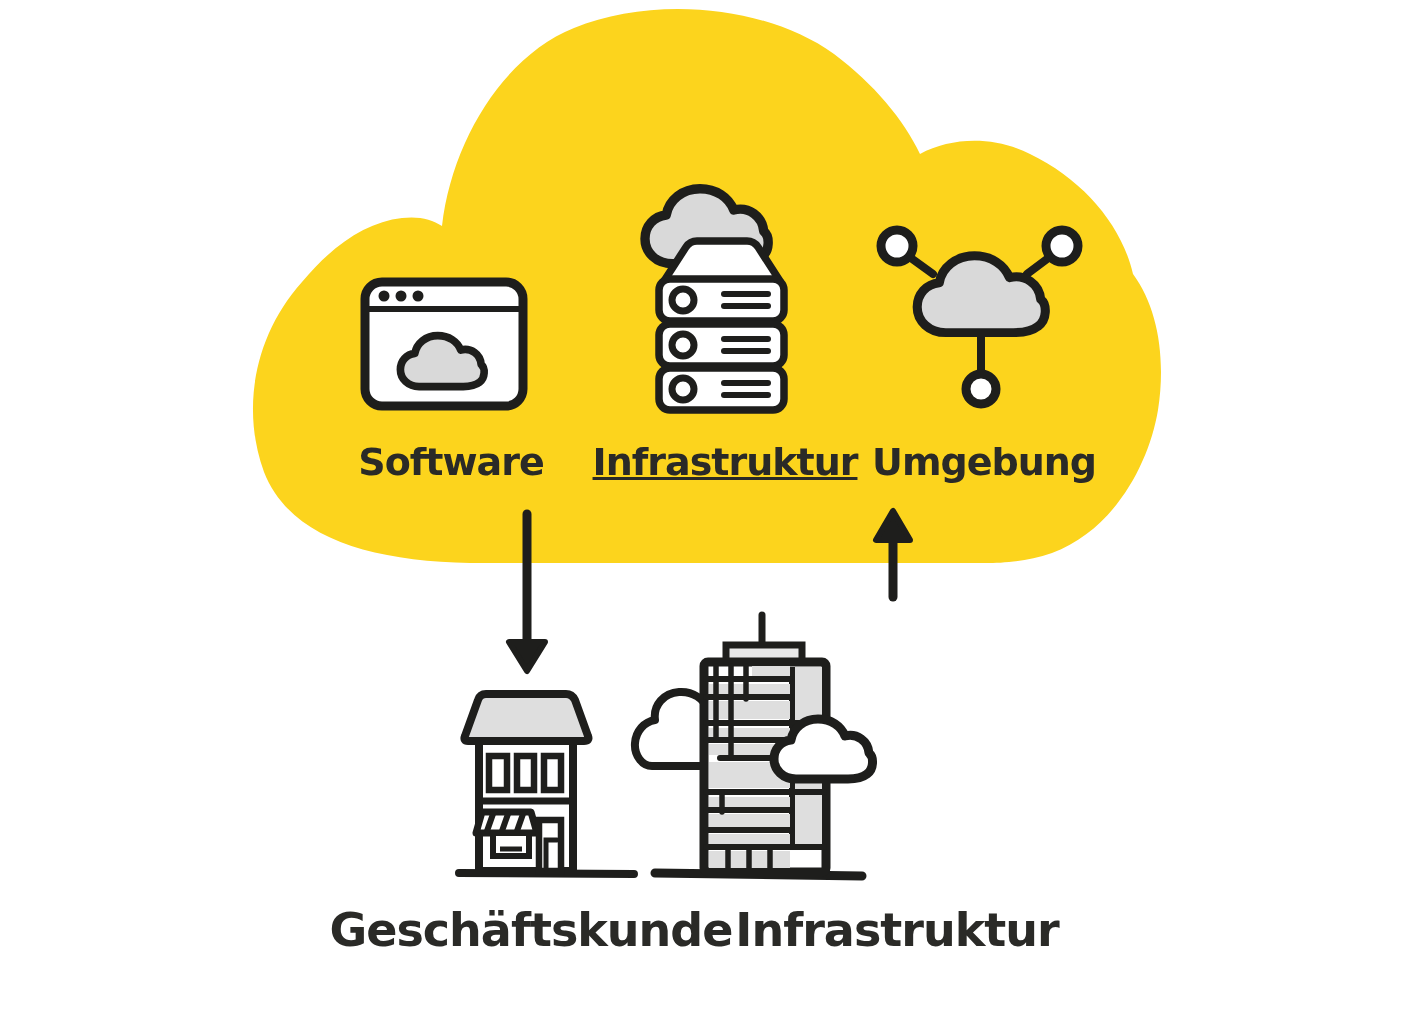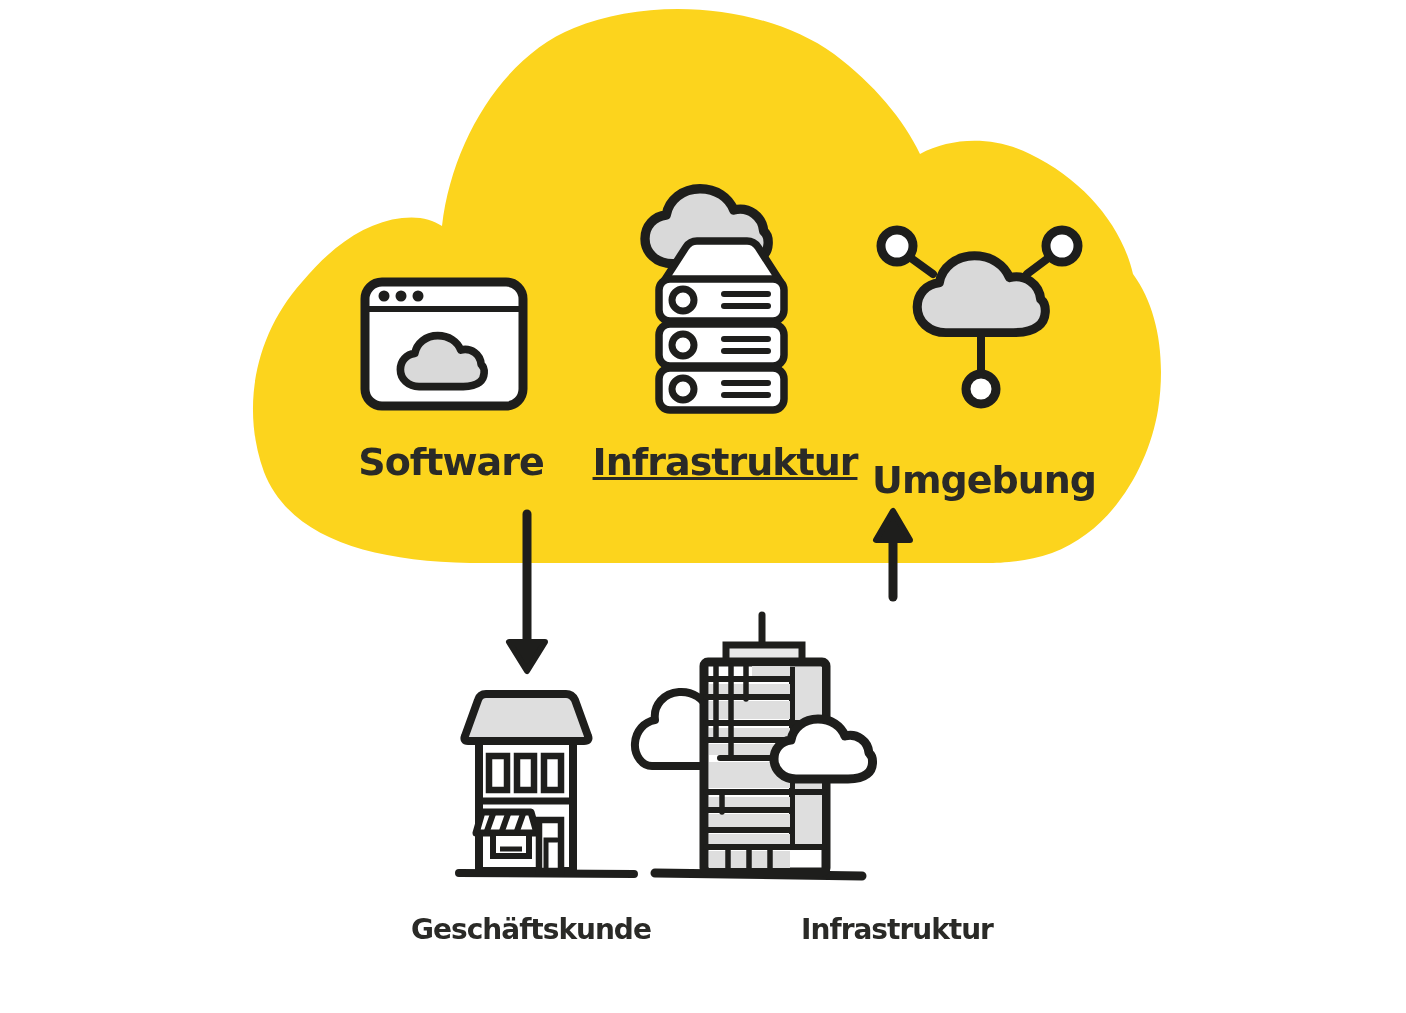--- a/index.html
+++ b/index.html
@@ -18,21 +18,21 @@
     font-weight:700;
     font-size:38px;
     letter-spacing:-1px;
     color:#2a2a27;
     white-space:nowrap;
   }
   .lbl2{
     position:absolute;
     transform:translateX(-50%);
     font-weight:700;
-    font-size:28px;
+    font-size:46px;
     letter-spacing:-1px;
     line-height:48px;
     color:#2a2a27;
     text-align:center;
     white-space:nowrap;
   }
 </style>
 </head>
 <body>
 
@@ -195,21 +195,21 @@
                  C61,3 71,10 75,20 C87,17 98,25 99,37 C104,41 104,53 97,58
                  C92,62 85,63 78,63 Z" fill="#ffffff" stroke="#1e1e1c" stroke-width="9" stroke-linejoin="round"></path>
       </g>
     </g>
   </svg>
 
   <div class="lbl" style="left:451px; top:462px;">Software</div>
 
   <div class="lbl" style="left:725px; top:462px;text-decoration:underline;">Infrastruktur</div>
 
-  <div class="lbl" style="left:984px; top:480px;">Umgebung</div>
+  <div class="lbl" style="left:984px; top:462px;">Umgebung</div>
 
   <div class="lbl2" style="left:531px; top:906px;">
     <div>Geschäftskunde</div>
   </div>
 
   <div class="lbl2" style="left:897px; top:906px;">
     <div>Infrastruktur</div>
   </div>
 
 </div>

